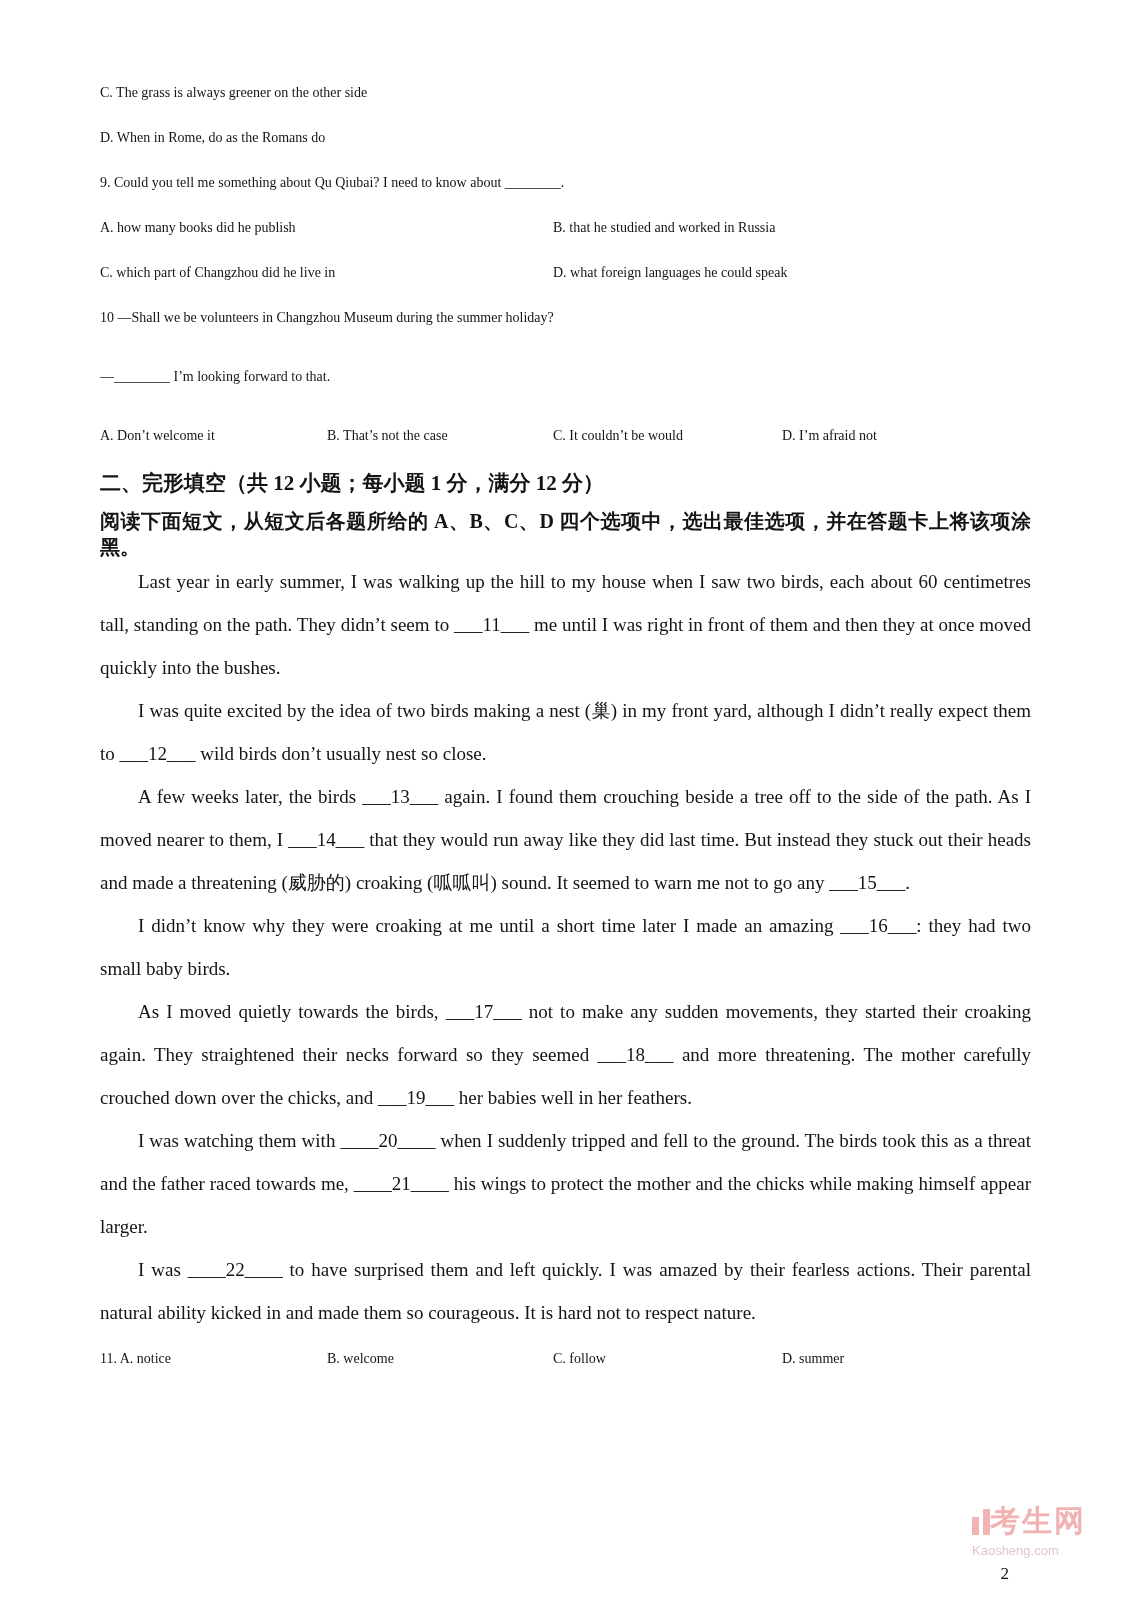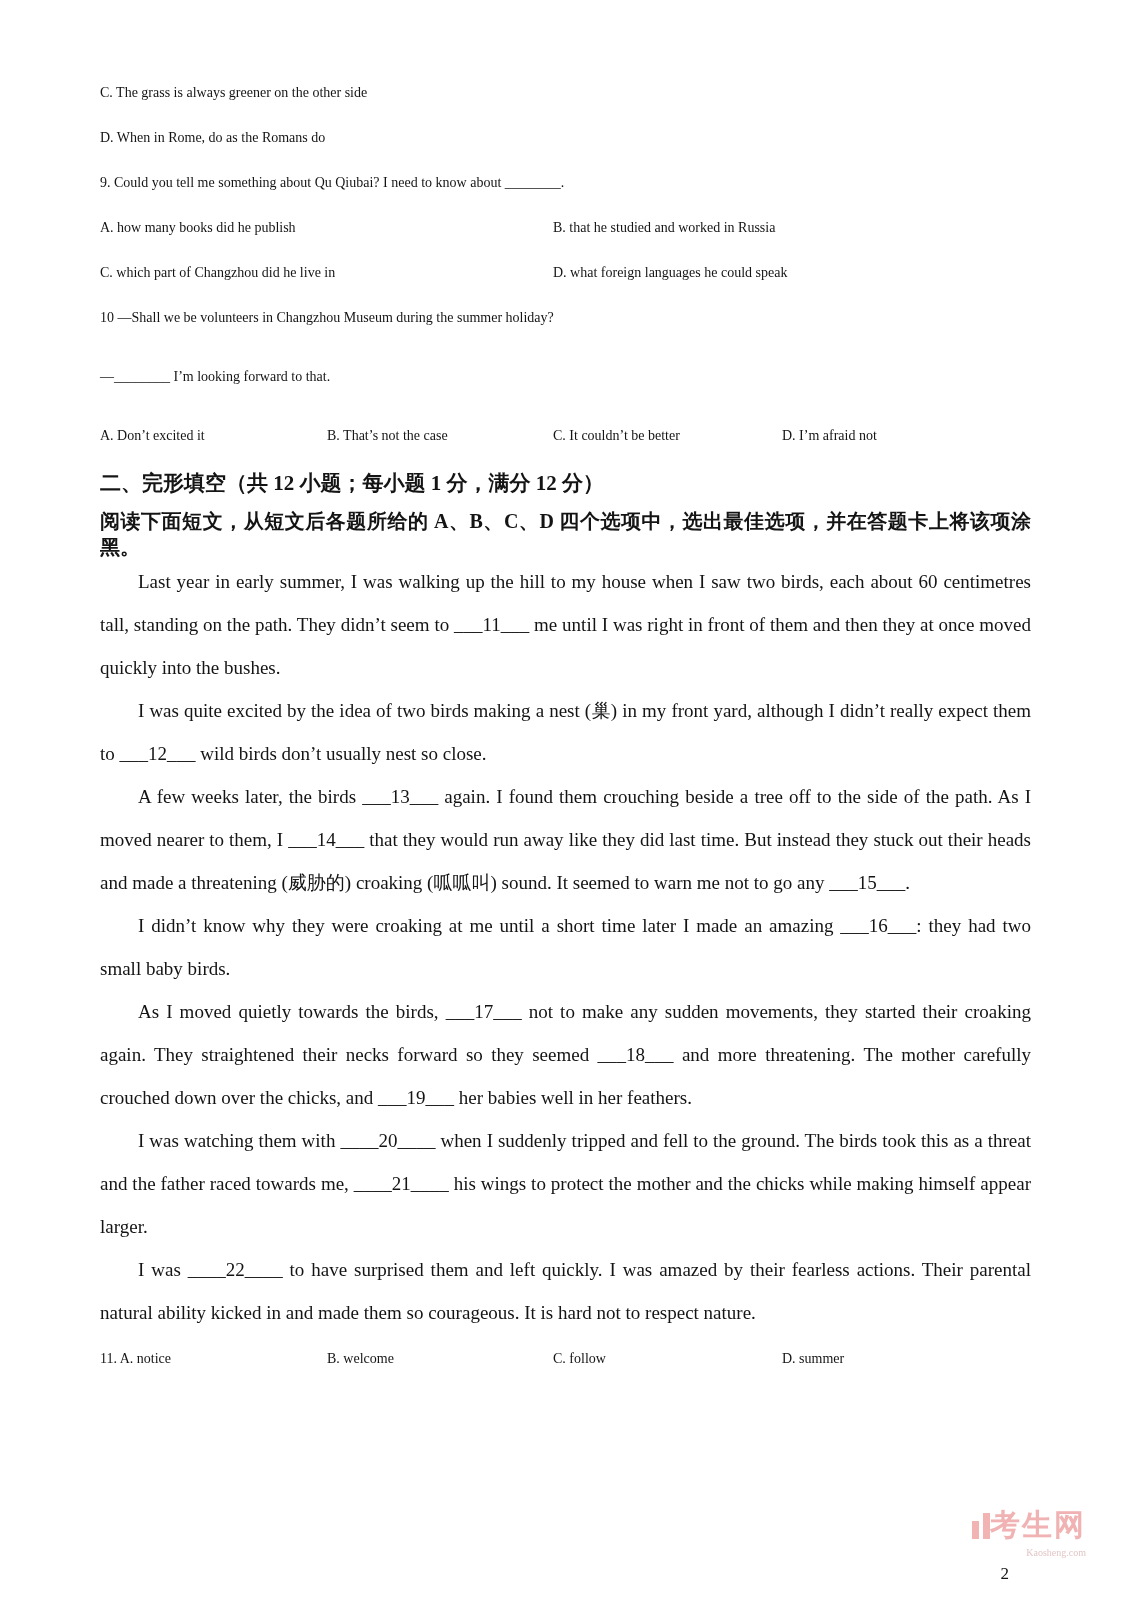--- a/index.html
+++ b/index.html
@@ -77,25 +77,25 @@
   .wm-mark i:first-child { height: 18px; }
   .wm-mark i:last-child { height: 26px; }
   .wm-brand {
     font-size: 30px;
     font-weight: bold;
     color: #f0b2b2;
     letter-spacing: 2px;
     font-family: "Liberation Sans", "DejaVu Sans", sans-serif;
   }
   .wm-domain {
-    font-size: 10px;
+    font-size: 13px;
     color: #e3c6c6;
-    text-align: right;
+    text-align: left;
     margin-top: 1px;
-    font-family: Liberation Serif, serif;
+    font-family: Liberation Sans, sans-serif;
   }
   .page-number {
     position: absolute;
     right: 122px;
     bottom: 16px;
     font-size: 17px;
     color: #141414;
   }
 </style>
 </head>
@@ -112,23 +112,23 @@
     <div class="line">B. that he studied and worked in Russia</div>
   </div>
   <div class="two-col">
     <div class="line">C. which part of Changzhou did he live in</div>
     <div class="line">D. what foreign languages he could speak</div>
   </div>
 
   <div class="line">10  —Shall we be volunteers in Changzhou Museum during the summer holiday?</div>
   <div class="line gap-top">—________   I’m looking forward to that.</div>
   <div class="four-col gap-top">
-    <div class="line">A. Don’t excited it</div>
+    <div class="line">A. Don’t welcome it</div>
     <div class="line">B. That’s not the case</div>
-    <div class="line">C. It couldn’t be better</div>
+    <div class="line">C. It couldn’t be would</div>
     <div class="line">D. I’m afraid not</div>
   </div>
 
   <div class="section-title">二、完形填空（共 12 小题；每小题 1 分，满分 12 分）</div>
   <p class="instructions">阅读下面短文，从短文后各题所给的 A、B、C、D 四个选项中，选出最佳选项，并在答题卡上将该项涂黑。</p>
 
   <div class="passage">
     <p>Last year in early summer, I was walking up the hill to my house when I saw two birds, each about 60 centimetres tall, standing on the path. They didn’t seem to ___11___ me until I was right in front of them and then they at once moved quickly into the bushes.</p>
     <p>I was quite excited by the idea of two birds making a nest (巢) in my front yard, although I didn’t really expect them to ___12___ wild birds don’t usually nest so close.</p>
     <p>A few weeks later, the birds ___13___ again. I found them crouching beside a tree off to the side of the path. As I moved nearer to them, I ___14___ that they would run away like they did last time. But instead they stuck out their heads and made a threatening (威胁的) croaking (呱呱叫) sound. It seemed to warn me not to go any ___15___.</p>

